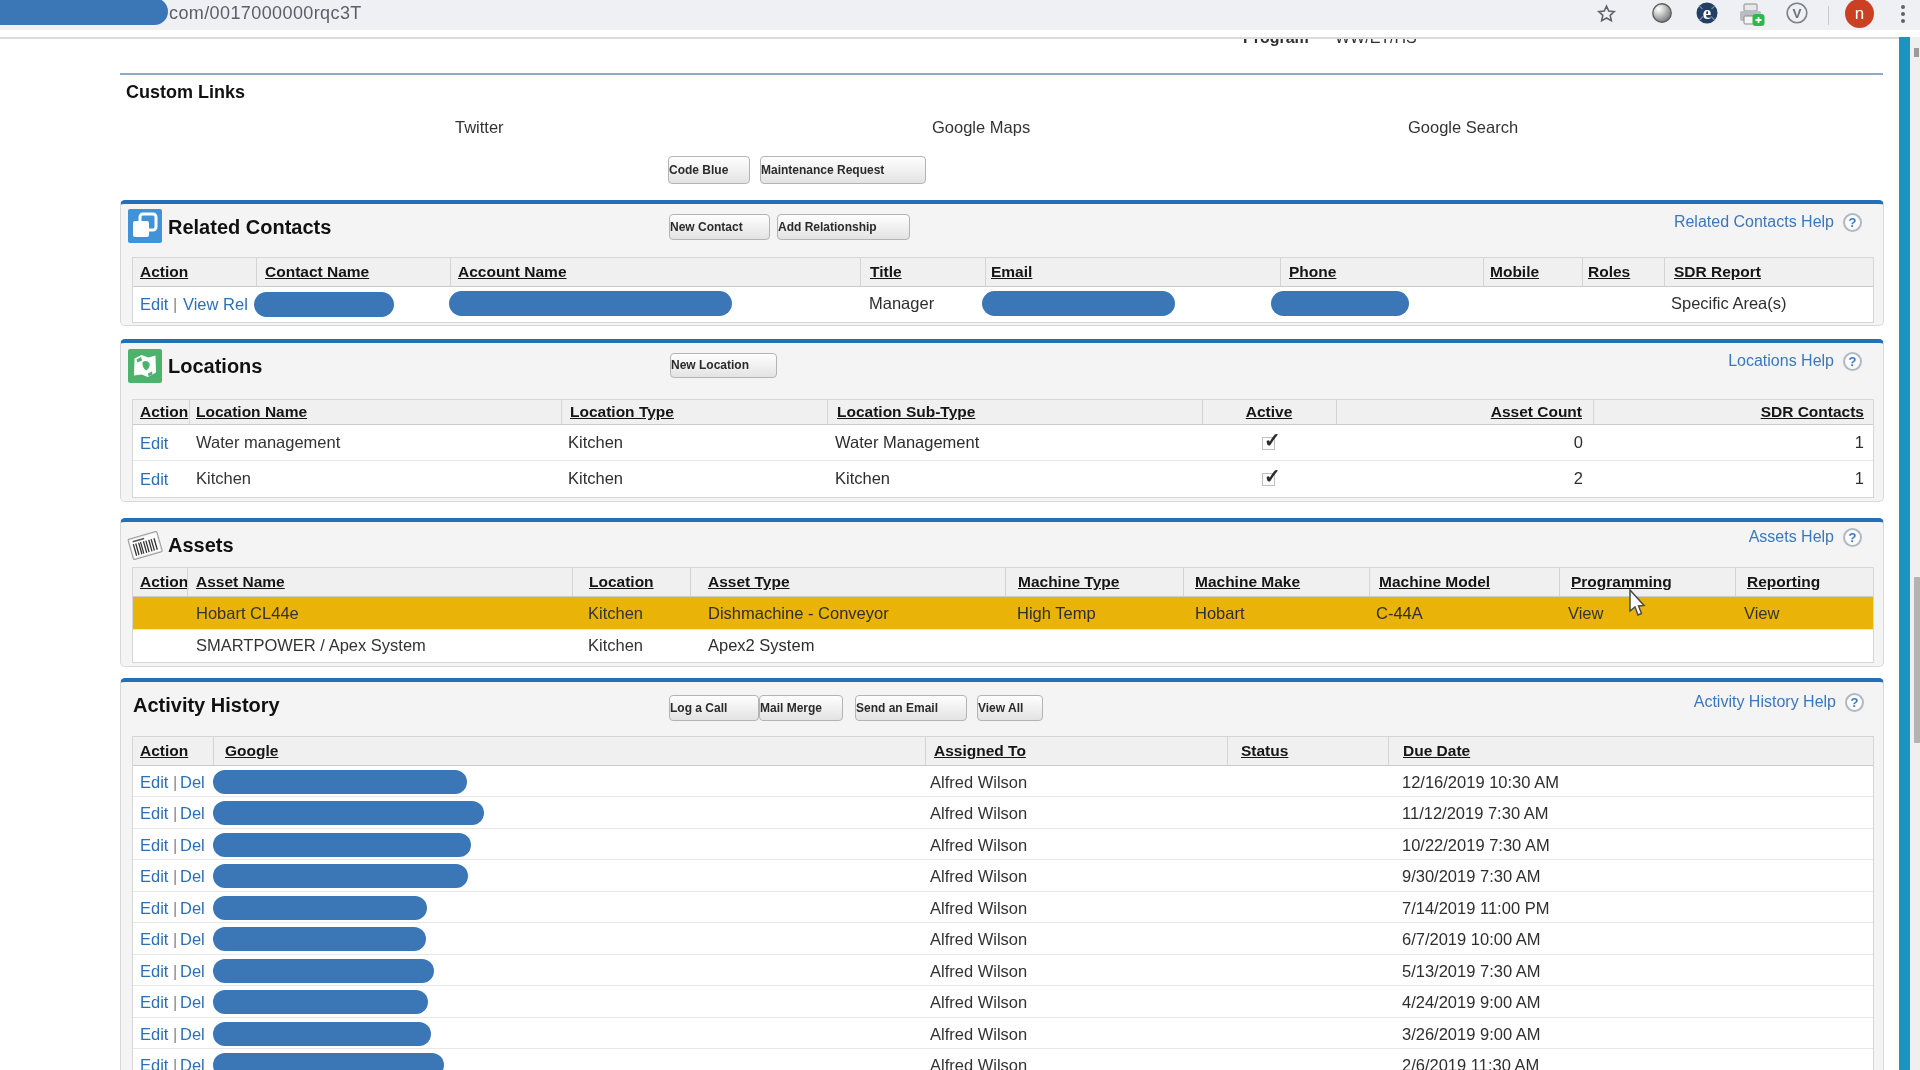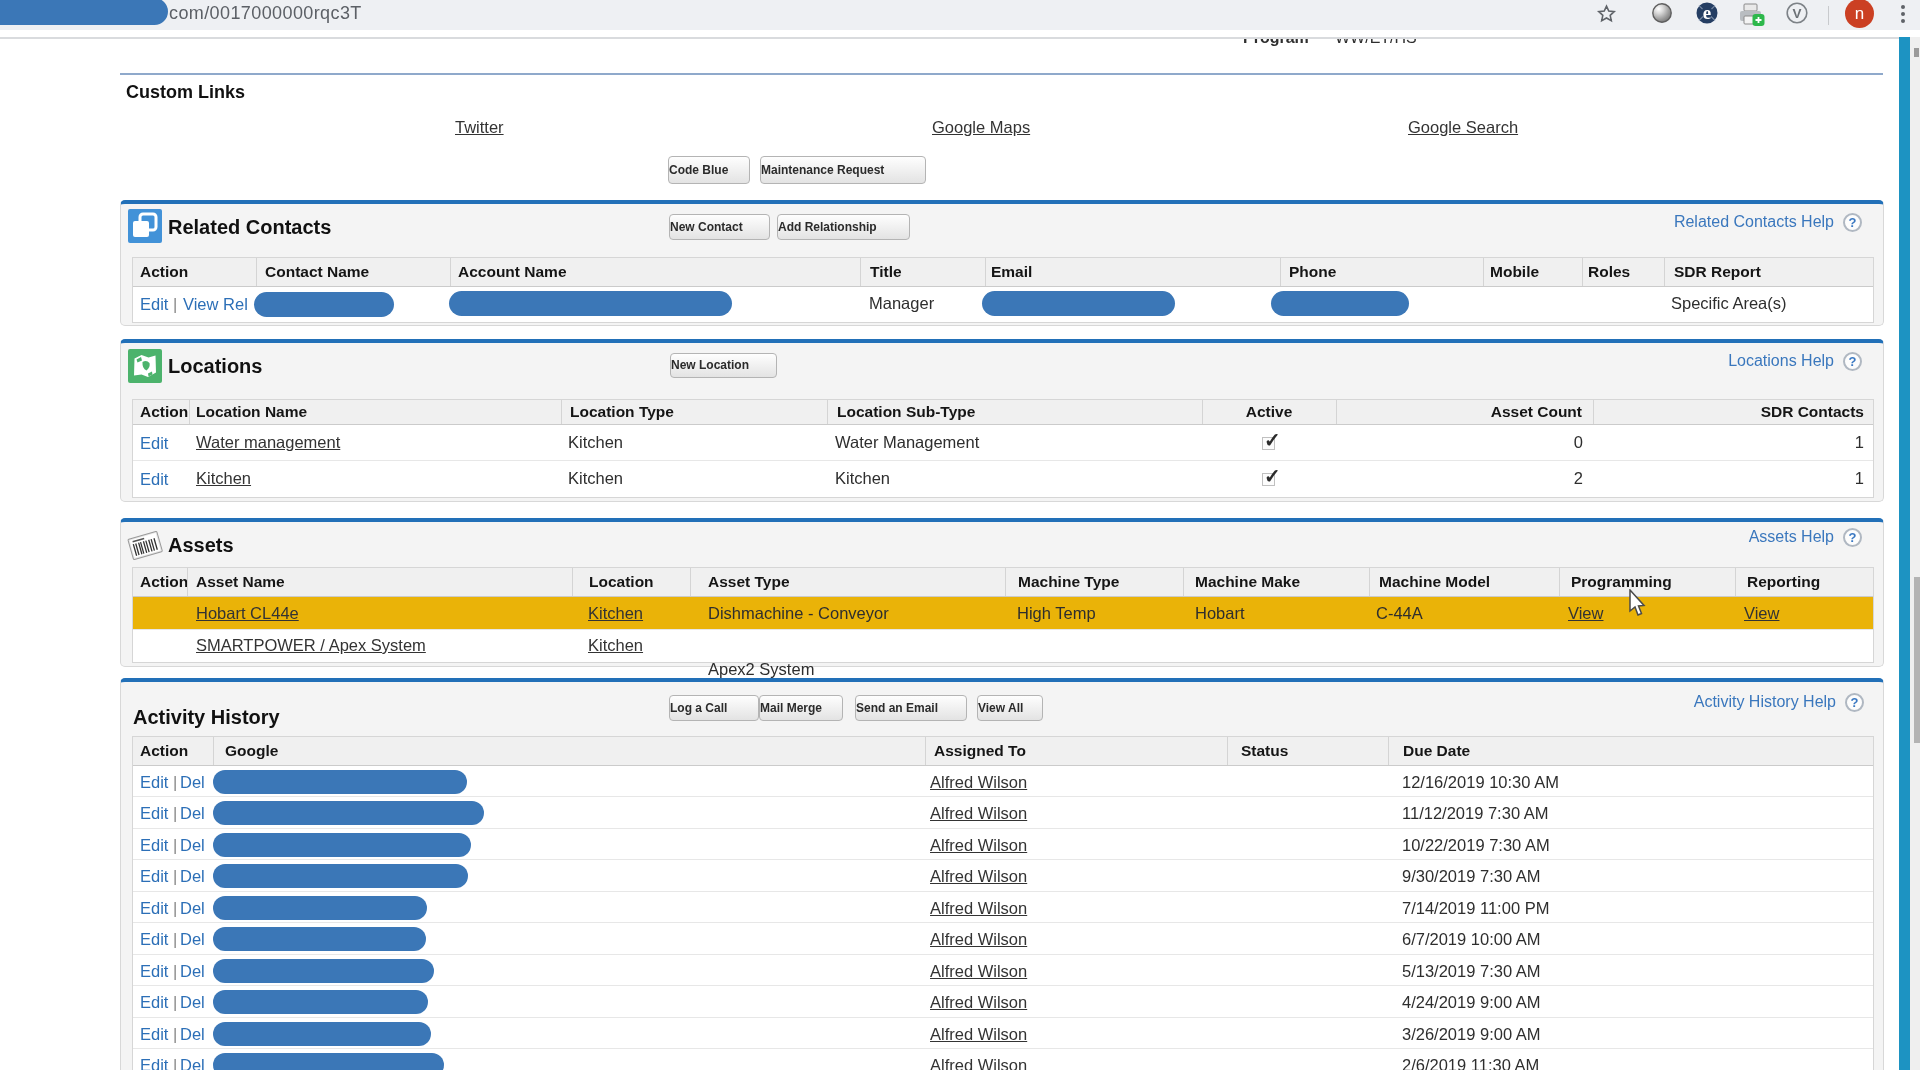--- a/index.html
+++ b/index.html
@@ -3,22 +3,22 @@
 <meta charset="utf-8">
 <style>
   * { margin:0; padding:0; box-sizing:border-box; }
   html,body { width:1920px; height:1070px; overflow:hidden; }
   body { font-family:"Liberation Sans", sans-serif; background:#fff; position:relative; }
   #page { position:absolute; left:0; top:0; width:1920px; height:1070px; overflow:hidden; }
   .abs { position:absolute; }
   .t { position:absolute; font-size:16.5px; color:#2e2e2e; white-space:nowrap; line-height:20px; }
   .b { font-weight:bold; }
   .lk { color:#2c6fb7; }
-  .dk { color:#333; text-decoration:underline; }
-  .hd { position:absolute; font-size:15.5px; font-weight:bold; color:#151515; white-space:nowrap; line-height:20px; }
+  .dk { color:#333; }
+  .hd { position:absolute; font-size:15.5px; font-weight:bold; color:#151515; white-space:nowrap; line-height:20px;text-decoration:underline; }
   .blob { position:absolute; background:#3b77b7; border-radius:13px; height:25px; }
   .vs { position:absolute; width:1px; background:#d4d4d4; }
   .rowsep { position:absolute; left:0; width:100%; height:1px; background:#e7e7e7; }
   .btn { position:absolute; background:linear-gradient(#fefefe,#e3e3e3); border:1px solid #b4b4b4; border-radius:4px; font-weight:bold; color:#2b2b2b; text-align:left; font-size:12px; font-family:inherit; white-space:nowrap; }
   .sec { position:absolute; left:120px; width:1764px; border:1px solid #d8d8d8; border-top:4px solid #2270b8; border-radius:5px; background:#f4f4f4; }
   .tbl { position:absolute; border:1px solid #d6d6d6; background:#fff; }
   .thead { position:absolute; left:0; width:100%; background:#f0f0f0; border-bottom:1px solid #cbcbcb; }
   .trow { position:absolute; left:0; width:100%; background:#fff; }
   .help { position:absolute; font-size:16px; color:#3a77bd; white-space:nowrap; }
   .qm { position:absolute; width:19px; height:19px; border:2px solid #b0b8c2; border-radius:50%; color:#3a78c2; font-weight:bold; font-size:13px; text-align:center; line-height:15px; background:#fdfdfd; }
@@ -237,27 +237,27 @@
         <span class="t" style="left:884px; top:6px;">High Temp</span>
         <span class="t" style="left:1062px; top:6px;">Hobart</span>
         <span class="t" style="left:1243px; top:6px;">C-44A</span>
         <span class="t dk" style="left:1435px; top:6px;">View</span>
         <span class="t dk" style="left:1611px; top:6px;">View</span>
         <div class="rowsep" style="bottom:0;"></div>
       </div>
       <div class="trow" style="top:62px; height:32px;">
         <span class="t dk" style="left:63px; top:5px;">SMARTPOWER / Apex System</span>
         <span class="t dk" style="left:455px; top:5px;">Kitchen</span>
-        <span class="t" style="left:575px; top:5px;margin-top:24px;">Apex2 System</span>
+        <span class="t" style="left:575px; top:5px;">Apex2 System</span>
       </div>
     </div>
   </div>
 
   <div class="sec" id="ah" style="top:678px; height:392px; border-radius:5px 5px 0 0; border-bottom:none;">
-    <span class="sect" style="left:12px; top:24px;">Activity History</span>
+    <span class="sect" style="left:12px; top:12px;">Activity History</span>
     <div class="btn" style="left:548px; top:13px; width:90px; height:26px; line-height:24px;">Log a Call</div>
     <div class="btn" style="left:638px; top:13px; width:84px; height:26px; line-height:24px;">Mail Merge</div>
     <div class="btn" style="left:734px; top:13px; width:112px; height:26px; line-height:24px;">Send an Email</div>
     <div class="btn" style="left:856px; top:13px; width:66px; height:26px; line-height:24px;">View All</div>
     <span class="help" style="right:47px; top:11px;">Activity History Help</span>
     <div class="qm" style="right:19px; top:11px;">?</div>
     <div class="tbl" style="left:11px; top:54px; width:1742px; height:334px; border-bottom:none;">
       <div class="thead" style="top:0; height:29px;">
         <span class="hd" style="left:7px; top:4px;">Action</span>
         <span class="hd" style="left:92px; top:4px;">Google</span>

